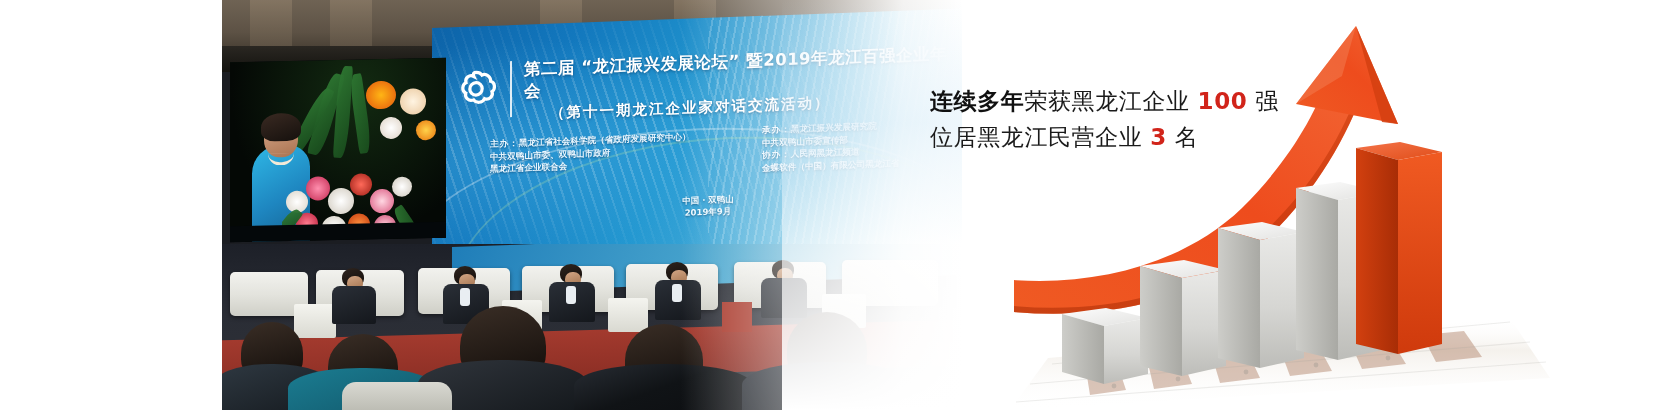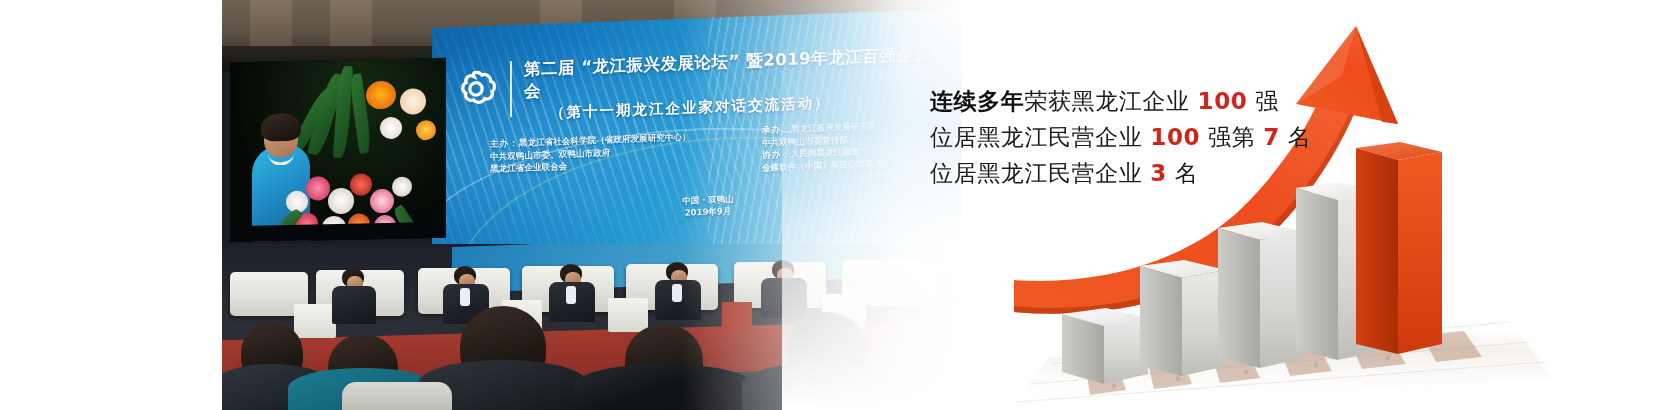--- a/index.html
+++ b/index.html
@@ -418,17 +418,16 @@
           <polygon points="366,130 410,124 452,134 408,142" fill="url(#orTop)"></polygon>
           <polygon points="366,130 408,142 408,336 366,326" fill="url(#orSide)"></polygon>
           <polygon points="408,142 452,134 452,326 408,336" fill="url(#orFront)"></polygon>
         </g>
       </g>
     </svg>
   </div>
 
   <div class="headline">
     <span class="ln"><b>连续多年</b><span>荣获黑龙江企业 </span><span class="num">100</span><span> 强</span></span>
-    <span class="ln"><span>位居黑龙江民营企业 </span><span class="num">100</span><span> 强第 </span><span class="num">7</span><span> 名</span></span>
     <span class="ln"><span>位居黑龙江民营企业 </span><span class="num">3</span><span> 名</span></span>
   </div>
 
 </div>
 
 </body></html>

